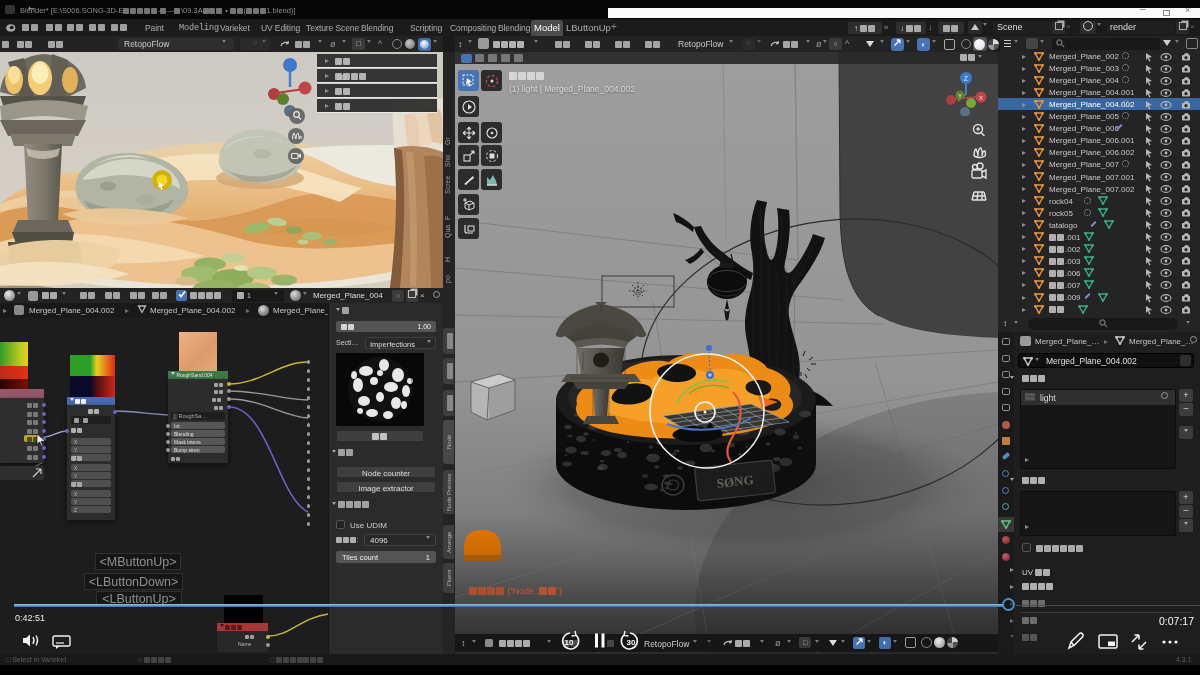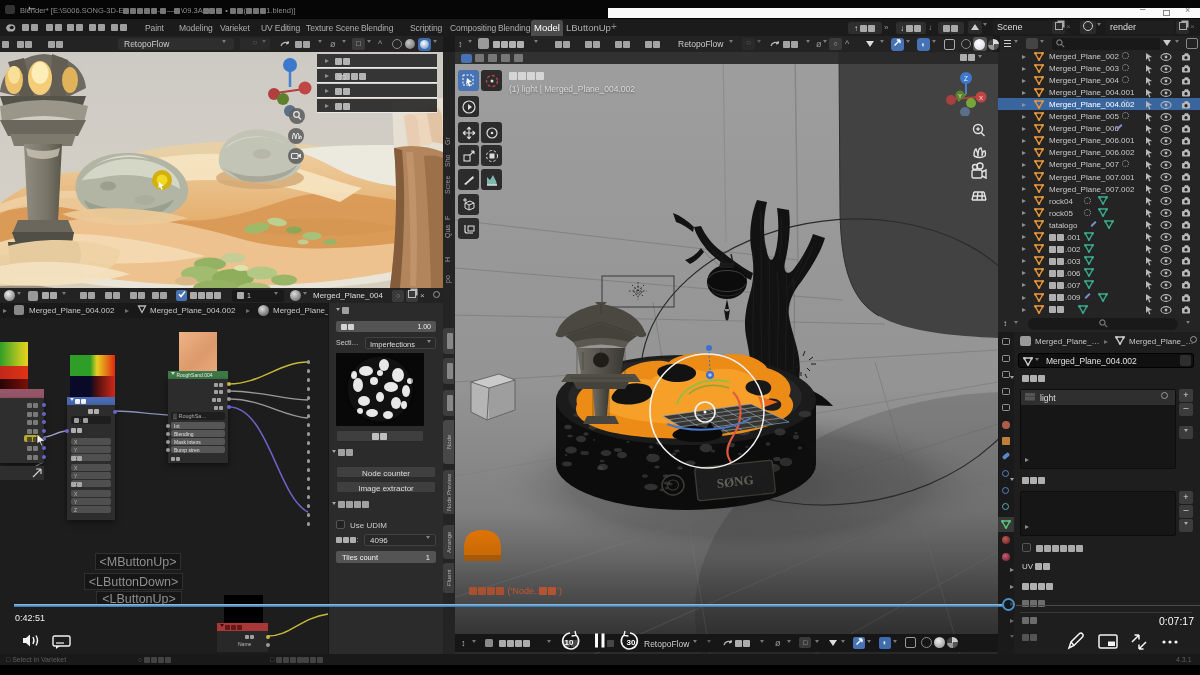--- a/index.html
+++ b/index.html
@@ -27,21 +27,21 @@
 <ellipse cx="8" cy="6" rx="5.5" ry="4.5" fill="#a8a8a8"></ellipse>
     <ellipse cx="9" cy="5.5" rx="2.6" ry="2.1" fill="#1b1b1b"></ellipse>
 <path d="M1,7 L6,2 L8,4 Z" fill="#a8a8a8"></path>
   </svg>
 <div style="position:absolute;left:22px;top:23px;color:#bdbdbd;font-size:8px;"><i style="display:inline-block;width:7px;height:7px;background:currentColor;opacity:0.82;border-radius:1px;margin-right:1.5px;vertical-align:-1px;"></i><i style="display:inline-block;width:7px;height:7px;background:currentColor;opacity:0.82;border-radius:1px;margin-right:1.5px;vertical-align:-1px;"></i></div>
 <div style="position:absolute;left:46px;top:23px;color:#bdbdbd;font-size:8px;"><i style="display:inline-block;width:7px;height:7px;background:currentColor;opacity:0.82;border-radius:1px;margin-right:1.5px;vertical-align:-1px;"></i><i style="display:inline-block;width:7px;height:7px;background:currentColor;opacity:0.82;border-radius:1px;margin-right:1.5px;vertical-align:-1px;"></i></div>
 <div style="position:absolute;left:67px;top:23px;color:#bdbdbd;font-size:8px;"><i style="display:inline-block;width:7px;height:7px;background:currentColor;opacity:0.82;border-radius:1px;margin-right:1.5px;vertical-align:-1px;"></i><i style="display:inline-block;width:7px;height:7px;background:currentColor;opacity:0.82;border-radius:1px;margin-right:1.5px;vertical-align:-1px;"></i></div>
 <div style="position:absolute;left:89px;top:23px;color:#bdbdbd;font-size:8px;"><i style="display:inline-block;width:7px;height:7px;background:currentColor;opacity:0.82;border-radius:1px;margin-right:1.5px;vertical-align:-1px;"></i><i style="display:inline-block;width:7px;height:7px;background:currentColor;opacity:0.82;border-radius:1px;margin-right:1.5px;vertical-align:-1px;"></i></div>
 <div style="position:absolute;left:111px;top:23px;color:#bdbdbd;font-size:8px;"><i style="display:inline-block;width:7px;height:7px;background:currentColor;opacity:0.82;border-radius:1px;margin-right:1.5px;vertical-align:-1px;"></i><i style="display:inline-block;width:7px;height:7px;background:currentColor;opacity:0.82;border-radius:1px;margin-right:1.5px;vertical-align:-1px;"></i></div>
 <div style="position:absolute;left:145px;top:22.5px;color:#aeaeae;font-size:8.5px;letter-spacing:-0.1px;">Paint</div>
-<div style="position:absolute;left:179px;top:22.5px;color:#aeaeae;font-size:8.5px;letter-spacing:-0.1px;">Modeling</div>
+<div style="position:absolute;left:179px;top:22.5px;color:#aeaeae;font-size:8.5px;letter-spacing:-0.1px;font-family:Liberation Mono, monospace;">Modeling</div>
 <div style="position:absolute;left:220px;top:22.5px;color:#aeaeae;font-size:8.5px;letter-spacing:-0.1px;">Varieket</div>
 <div style="position:absolute;left:261px;top:22.5px;color:#aeaeae;font-size:8.5px;letter-spacing:-0.1px;">UV Editing</div>
 <div style="position:absolute;left:306px;top:22.5px;color:#aeaeae;font-size:8.5px;letter-spacing:-0.1px;">Texture Scene</div>
 <div style="position:absolute;left:361px;top:22.5px;color:#aeaeae;font-size:8.5px;letter-spacing:-0.1px;">Blending</div>
 <div style="position:absolute;left:410px;top:22.5px;color:#aeaeae;font-size:8.5px;letter-spacing:-0.1px;">Scripting</div>
 <div style="position:absolute;left:450px;top:22.5px;color:#aeaeae;font-size:8.5px;letter-spacing:-0.1px;">Compositing</div>
 <div style="position:absolute;left:498px;top:22.5px;color:#aeaeae;font-size:8.5px;letter-spacing:-0.1px;">Blending</div>
 <div style="position:absolute;left:531px;top:19.5px;width:32px;height:16px;background:#4c4c4c;border-radius:3px 3px 0 0;color:#fff;font-size:9.5px;text-align:center;line-height:15px;">Model</div>
 <div style="position:absolute;left:566px;top:22px;color:#aeaeae;font-size:9.5px;">LButtonUp</div>
 <div style="position:absolute;left:611px;top:21px;color:#888;font-size:10px;">+</div>
@@ -1460,21 +1460,21 @@
     <div style="position:absolute;left:12px;top:161px;color:#bbb;font-size:7px;"><i class="da"></i></div>
     <div style="position:absolute;left:24px;top:160px;color:#d0d0d0;font-size:8px;"><i style="display:inline-block;width:7px;height:7px;background:currentColor;opacity:0.82;border-radius:1px;margin-right:1px;vertical-align:-1px;"></i><i style="display:inline-block;width:7px;height:7px;background:currentColor;opacity:0.82;border-radius:1px;margin-right:1px;vertical-align:-1px;"></i><i style="display:inline-block;width:7px;height:7px;background:currentColor;opacity:0.82;border-radius:1px;margin-right:1px;vertical-align:-1px;"></i></div>
     <div style="position:absolute;left:22px;top:175px;width:156px;height:45px;background:#161616;border:1px solid #0d0d0d;border-radius:2px;"></div>
     <div style="position:absolute;left:27px;top:207px;color:#999;font-size:7px;"><i class="ra"></i></div>
     <div style="position:absolute;left:181px;top:175px;width:14px;height:13px;background:#3c3c3c;border-radius:2px;color:#ddd;font-size:9px;text-align:center;line-height:12px;">+</div>
     <div style="position:absolute;left:181px;top:189px;width:14px;height:13px;background:#3c3c3c;border-radius:2px;color:#ddd;font-size:9px;text-align:center;line-height:11px;">–</div>
     <div style="position:absolute;left:181px;top:203px;width:14px;height:13px;background:#3c3c3c;border-radius:2px;color:#bbb;font-size:7px;text-align:center;line-height:12px;"><i class="da"></i></div>
     <div style="position:absolute;left:24px;top:227px;width:9px;height:9px;background:#222;border:1px solid #555;border-radius:2px;"></div>
     <div style="position:absolute;left:38px;top:228px;color:#c8c8c8;font-size:8px;"><i style="display:inline-block;width:7px;height:7px;background:currentColor;opacity:0.82;border-radius:1px;margin-right:1px;vertical-align:-1px;"></i><i style="display:inline-block;width:7px;height:7px;background:currentColor;opacity:0.82;border-radius:1px;margin-right:1px;vertical-align:-1px;"></i><i style="display:inline-block;width:7px;height:7px;background:currentColor;opacity:0.82;border-radius:1px;margin-right:1px;vertical-align:-1px;"></i><i style="display:inline-block;width:7px;height:7px;background:currentColor;opacity:0.82;border-radius:1px;margin-right:1px;vertical-align:-1px;"></i><i style="display:inline-block;width:7px;height:7px;background:currentColor;opacity:0.82;border-radius:1px;margin-right:1px;vertical-align:-1px;"></i><i style="display:inline-block;width:7px;height:7px;background:currentColor;opacity:0.82;border-radius:1px;margin-right:1px;vertical-align:-1px;"></i></div>
     <div style="position:absolute;left:12px;top:250px;color:#999;font-size:7px;"><i class="ra"></i></div>
-    <div style="position:absolute;left:24px;top:246px;color:#d0d0d0;font-size:8px;">UV <i style="display:inline-block;width:7px;height:7px;background:currentColor;opacity:0.82;border-radius:1px;margin-right:1px;vertical-align:-1px;"></i><i style="display:inline-block;width:7px;height:7px;background:currentColor;opacity:0.82;border-radius:1px;margin-right:1px;vertical-align:-1px;"></i></div>
+    <div style="position:absolute;left:24px;top:252px;color:#d0d0d0;font-size:8px;">UV <i style="display:inline-block;width:7px;height:7px;background:currentColor;opacity:0.82;border-radius:1px;margin-right:1px;vertical-align:-1px;"></i><i style="display:inline-block;width:7px;height:7px;background:currentColor;opacity:0.82;border-radius:1px;margin-right:1px;vertical-align:-1px;"></i></div>
     <div style="position:absolute;left:12px;top:267px;color:#999;font-size:7px;"><i class="ra"></i></div>
     <div style="position:absolute;left:24px;top:266px;color:#d0d0d0;font-size:8px;"><i style="display:inline-block;width:7px;height:7px;background:currentColor;opacity:0.82;border-radius:1px;margin-right:1px;vertical-align:-1px;"></i><i style="display:inline-block;width:7px;height:7px;background:currentColor;opacity:0.82;border-radius:1px;margin-right:1px;vertical-align:-1px;"></i><i style="display:inline-block;width:7px;height:7px;background:currentColor;opacity:0.82;border-radius:1px;margin-right:1px;vertical-align:-1px;"></i><i style="display:inline-block;width:7px;height:7px;background:currentColor;opacity:0.82;border-radius:1px;margin-right:1px;vertical-align:-1px;"></i></div>
     <div style="position:absolute;left:12px;top:284px;color:#777;font-size:7px;"><i class="ra"></i></div>
     <div style="position:absolute;left:24px;top:283px;color:#a0a0a0;font-size:8px;"><i style="display:inline-block;width:7px;height:7px;background:currentColor;opacity:0.6;border-radius:1px;margin-right:1px;vertical-align:-1px;"></i><i style="display:inline-block;width:7px;height:7px;background:currentColor;opacity:0.6;border-radius:1px;margin-right:1px;vertical-align:-1px;"></i><i style="display:inline-block;width:7px;height:7px;background:currentColor;opacity:0.6;border-radius:1px;margin-right:1px;vertical-align:-1px;"></i></div>
     <div style="position:absolute;left:22px;top:296px;width:172px;height:1px;background:#3a3a3a;"></div>
     <div style="position:absolute;left:12px;top:301px;color:#777;font-size:7px;"><i class="ra"></i></div>
     <div style="position:absolute;left:24px;top:300px;color:#a0a0a0;font-size:8px;"><i style="display:inline-block;width:7px;height:7px;background:currentColor;opacity:0.6;border-radius:1px;margin-right:1px;vertical-align:-1px;"></i><i style="display:inline-block;width:7px;height:7px;background:currentColor;opacity:0.6;border-radius:1px;margin-right:1px;vertical-align:-1px;"></i></div>
     <div style="position:absolute;left:12px;top:318px;color:#666;font-size:7px;"><i class="da"></i></div>
     <div style="position:absolute;left:24px;top:317px;color:#8a8a8a;font-size:8px;"><i style="display:inline-block;width:7px;height:7px;background:currentColor;opacity:0.5;border-radius:1px;margin-right:1px;vertical-align:-1px;"></i><i style="display:inline-block;width:7px;height:7px;background:currentColor;opacity:0.5;border-radius:1px;margin-right:1px;vertical-align:-1px;"></i></div>
 </div>

